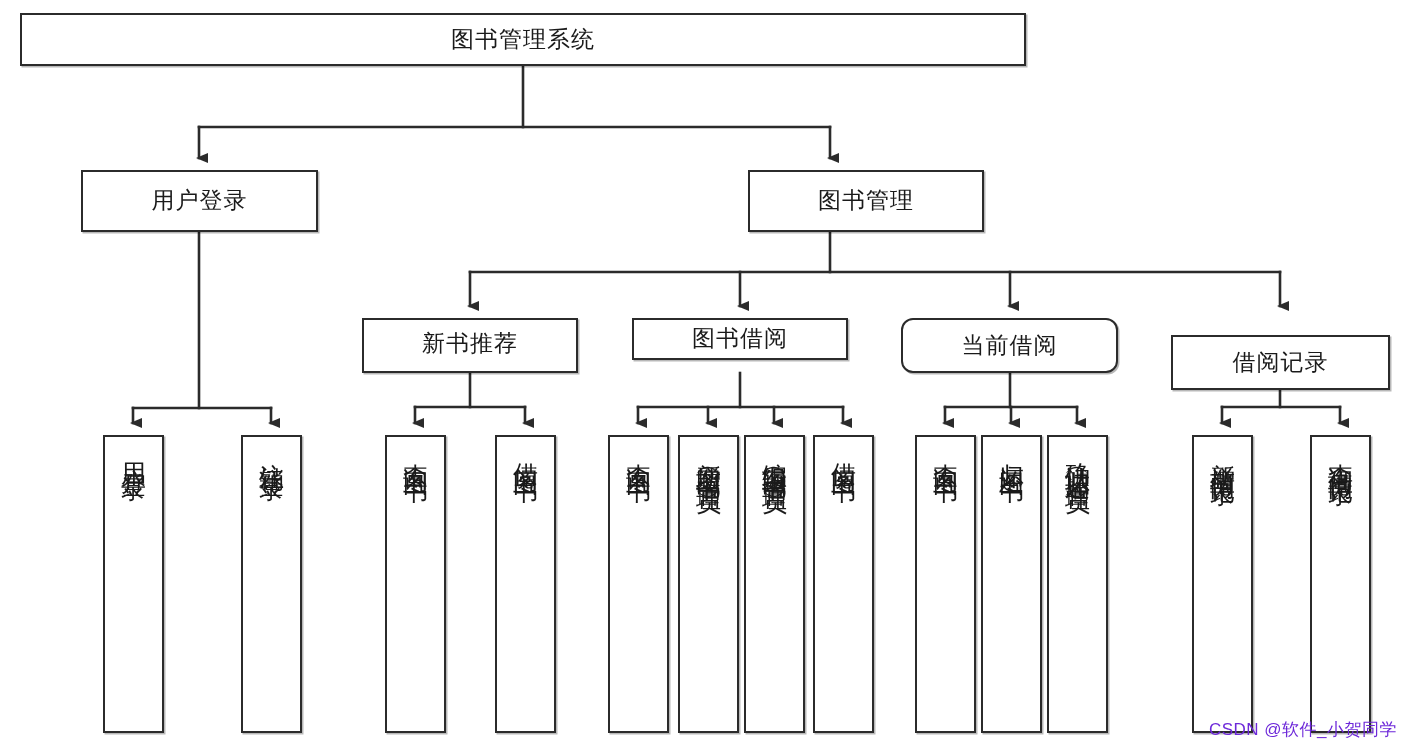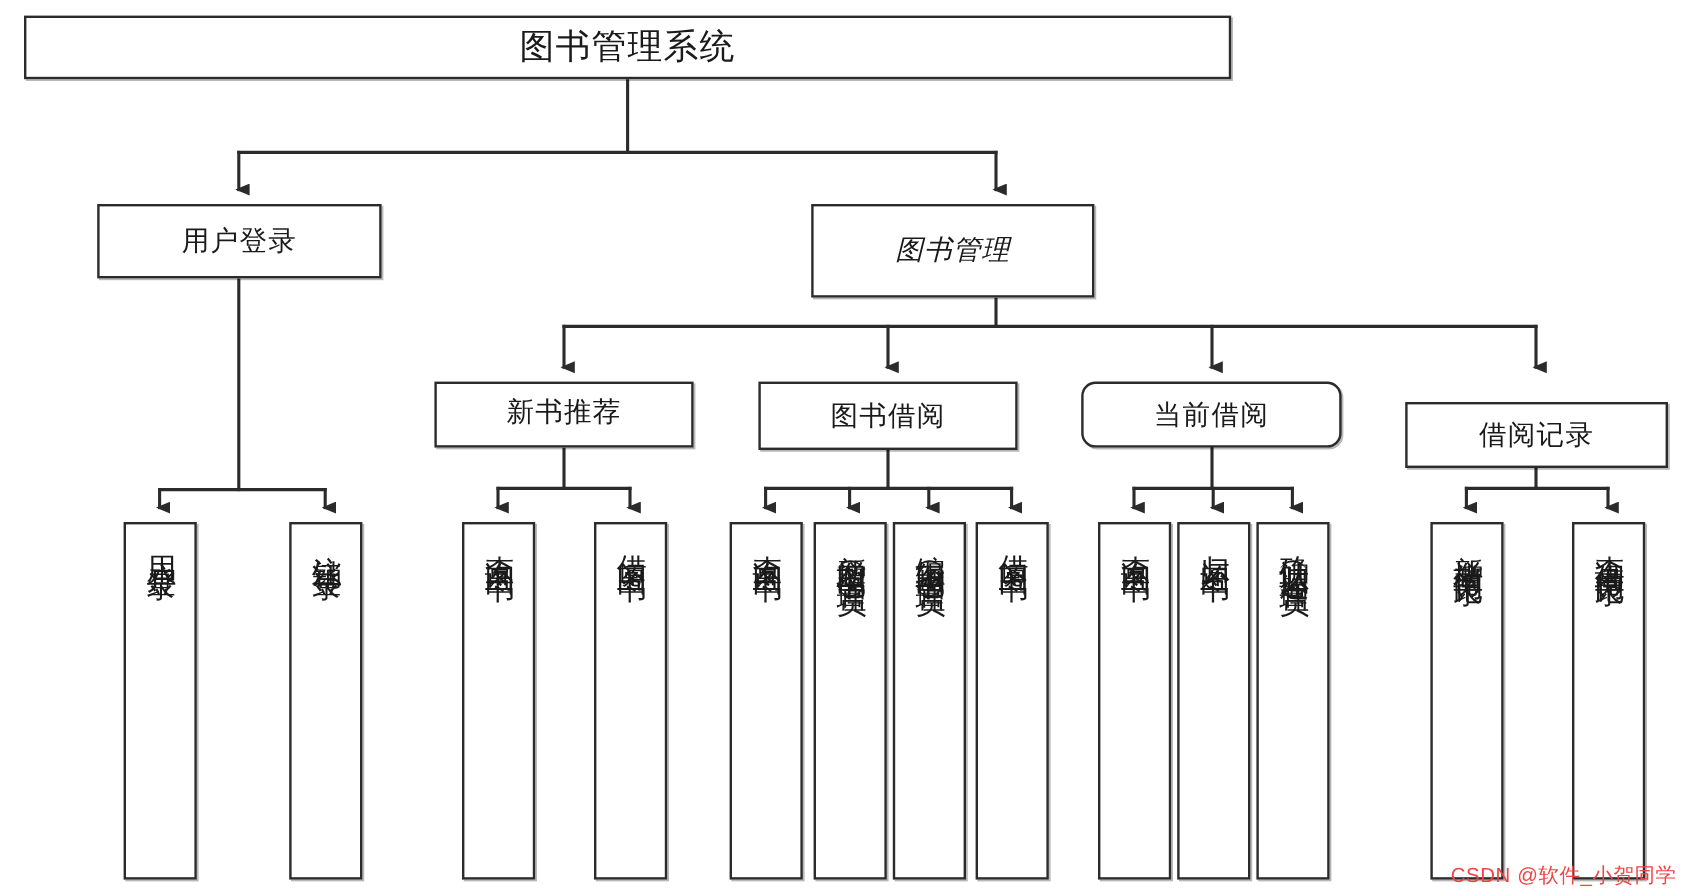--- a/index.html
+++ b/index.html
@@ -28,21 +28,21 @@
   }
   .node .lbl{
     display:block;
     text-align:center;
     line-height:1.12;
     white-space:nowrap;
   }
 
   
   .node.h .lbl{font-size:23px;letter-spacing:1px;}
-  .node.root .lbl{font-size:29px;}
+  .node.root .lbl{font-size:23px;}
 
   
   .node.v{
     align-items:flex-start;
     justify-content:center;
     padding-top:6px;
   }
   .node.v .lbl{
     writing-mode:vertical-rl;
     text-orientation:upright;
@@ -51,21 +51,21 @@
     letter-spacing:5px;
     white-space:nowrap;
     -webkit-writing-mode:vertical-rl;
   }
   .node.v.tall .lbl{font-size:25px;letter-spacing:4px;}
 
   .watermark{
     position:absolute;
     right:8px;bottom:6px;
     font-size:17px;
-    color:#ef4444;
+    color:#6d28d9;
     letter-spacing:0.5px;
     z-index:5;
     white-space:nowrap;
     font-family:"Liberation Sans","DejaVu Sans",sans-serif;
   }
 </style>
 </head>
 <body>
 
 <div id="diagram">
@@ -120,28 +120,28 @@
     </g>
   </svg>
 
   <div class="node h root" style="left:20px;top:13px;width:1006px;height:53px;">
     <span class="lbl">图书管理系统</span>
   </div>
 
   <div class="node h" style="left:81px;top:170px;width:237px;height:62px;">
     <span class="lbl">用户登录</span>
   </div>
-  <div class="node h" style="left:676px;top:170px;width:236px;height:78px;font-style:italic;">
+  <div class="node h" style="left:748px;top:170px;width:236px;height:62px;">
     <span class="lbl">图书管理</span>
   </div>
 
   <div class="node h" style="left:362px;top:318px;width:216px;height:55px;font-family:Liberation Mono, monospace;">
     <span class="lbl">新书推荐</span>
   </div>
-  <div class="node h" style="left:632px;top:318px;width:216px;height:57px;">
+  <div class="node h" style="left:632px;top:318px;width:216px;height:42px;">
     <span class="lbl">图书借阅</span>
   </div>
   <div class="node h" style="left:901px;top:318px;width:217px;height:55px;border-radius:12px;">
     <span class="lbl">当前借阅</span>
   </div>
   <div class="node h" style="left:1171px;top:335px;width:219px;height:55px;">
     <span class="lbl">借阅记录</span>
   </div>
 
   <div class="node v" style="left:103px;top:435px;width:61px;height:298px;">

